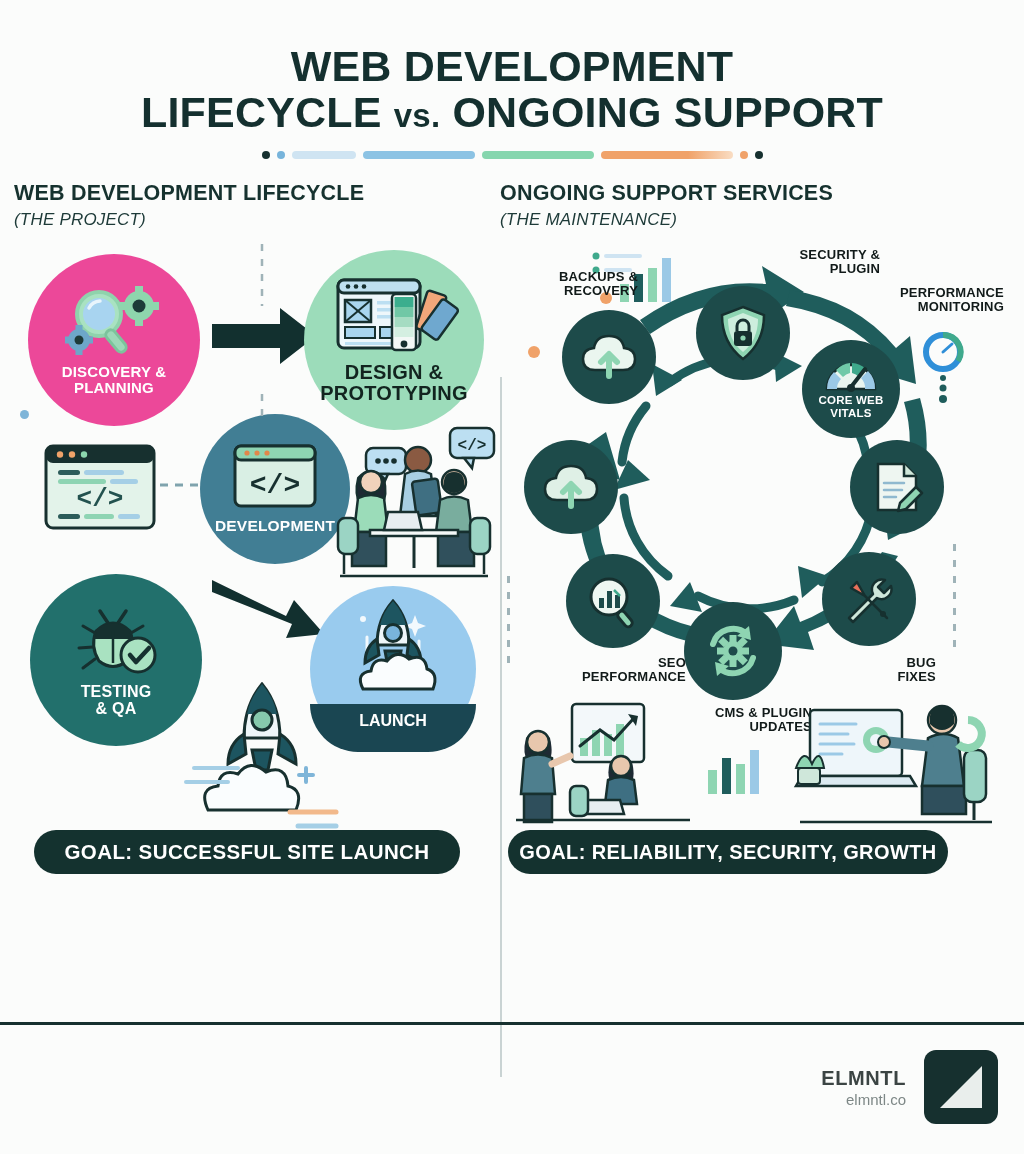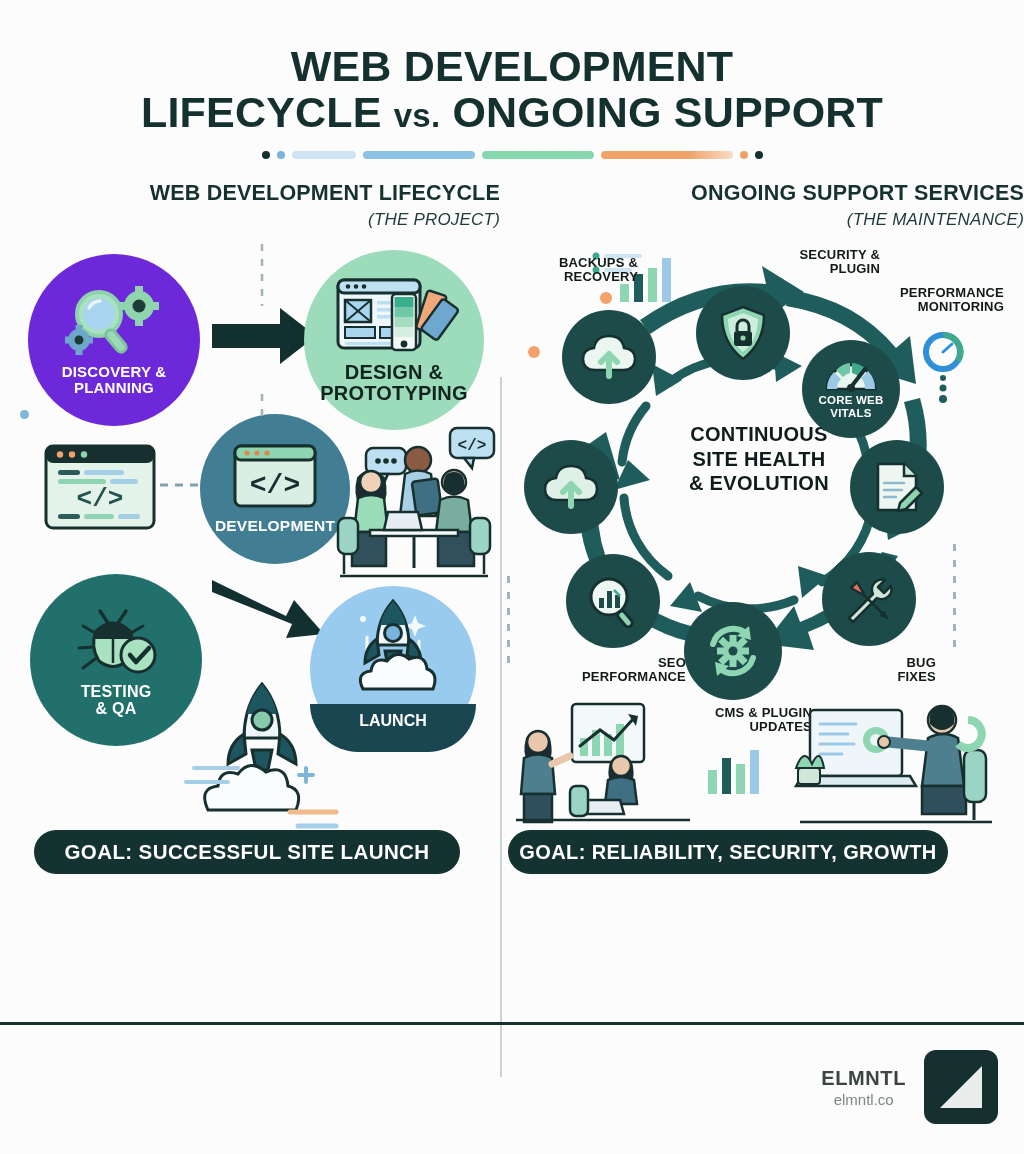--- a/index.html
+++ b/index.html
@@ -33,21 +33,21 @@
 
   
   .columns { display: flex; margin-top: 22px; position: relative; }
   .col { position: relative; }
   .col-left { width: 500px; padding-left: 14px; }
   .col-right { width: 524px; }
   .vdiv {
     position: absolute; left: 500px; top: 196px;
     width: 2px; height: 700px; background: #c9d3d3;
   }
-  .col-head { text-align: right; }
+  .col-head { text-align: left; }
   .col-head .h1 {
     font-size: 21.5px; font-weight: bold; letter-spacing: 0.2px; color: #16322f;
   }
   .col-head .h2 {
     font-size: 17px; color: #1d3a38; margin-top: 4px; letter-spacing: .2px; font-style: italic;
   }
 
   
   .node {
     position: absolute; border-radius: 50%;
@@ -88,21 +88,21 @@
 
   
   .footer-rule {
     position: absolute; left: 0; right: 0; top: 1022px;
     height: 3px; background: #16302f;
   }
   .footer {
     position: absolute; right: 26px; top: 1050px;
     display: flex; align-items: center; gap: 18px;
   }
-  .footer-text { text-align: center; }
+  .footer-text { text-align: right; }
   .footer-name {
     font-size: 20px; font-weight: bold; color: #3b4443; letter-spacing: .6px;
   }
   .footer-url { font-size: 15px; color: #7d8786; margin-top: 1px; }
   .footer-logo {
     width: 74px; height: 74px; border-radius: 12px;
     background: #16302f; position: relative; overflow: hidden;
   }
   .footer-logo .tri {
     position: absolute; left: 16px; top: 16px;
@@ -144,21 +144,21 @@
     <div class="stage-left">
 
       <svg style="position:absolute;left:246px;top:0px" width="4" height="62">
         <line x1="2" y1="0" x2="2" y2="62" stroke="#9fb3b8" stroke-width="2.5" stroke-dasharray="7 8"></line>
       </svg>
 
       <svg style="position:absolute;left:198px;top:58px" width="108" height="70">
         <path d="M0,22 L68,22 L68,6 L104,34 L68,62 L68,46 L0,46 Z" fill="#12302f"></path>
       </svg>
 
-      <div class="node" style="left:14px;top:10px;width:172px;height:172px;background:#6d28d9;">
+      <div class="node" style="left:14px;top:10px;width:172px;height:172px;background:#ec4899;">
         <span>
           <svg width="98" height="72" viewBox="0 0 98 72">
             <circle cx="34" cy="30" r="22" fill="#a9e2c1" stroke="#8fd3ac" stroke-width="4"></circle>
             <circle cx="34" cy="30" r="16" fill="#a8d4f0"></circle>
             <path d="M24 24 a13 13 0 0 1 11 -7" stroke="#e9f5fc" stroke-width="3.5" fill="none" stroke-linecap="round"></path>
             <rect x="46" y="44" width="10" height="26" rx="5" fill="#9dd9b8" stroke="#7cc49c" stroke-width="3" transform="rotate(-40 51 57)"></rect>
             <g fill="#8ed5ad">
               <circle cx="74" cy="22" r="15"></circle>
               <rect x="70" y="2" width="8" height="10"></rect>
                 <rect x="70" y="32" width="8" height="10"></rect>
@@ -412,43 +412,38 @@
         <g fill="#1f5d5c">
           <path d="M168 4 l28 14 l-26 16 z"></path>
           <path d="M276 110 l-4 34 l-26 -20 z"></path>
           <path d="M222 228 l-26 22 l-4 -32 z"></path>
           <path d="M96 264 l-32 -6 l20 -24 z"></path>
           <path d="M8 142 l14 -30 l22 20 z"></path>
           <path d="M50 48 l-4 -32 l30 16 z"></path>
         </g>
       </svg>
 
-      <div class="center-text" style="left:134px;top:178px;width:250px;">
-        <div>CONTINUOUS</div>
-        <div>SITE HEALTH</div>
-        <div>&amp; EVOLUTION</div>
-      </div>
 
       <span style="position:absolute;left:92px;top:2px">
         <svg width="100" height="62" viewBox="0 0 100 62">
           <g fill="#3fa98c">
               <circle cx="4" cy="10" r="3.5"></circle>
               <circle cx="4" cy="24" r="3.5"></circle>
             </g>
           <rect x="12" y="8" width="38" height="4" rx="2" fill="#cfe4f2"></rect>
           <rect x="12" y="22" width="28" height="4" rx="2" fill="#cfe4f2"></rect>
           <circle cx="14" cy="52" r="6" fill="#f0a269"></circle>
           <rect x="28" y="38" width="9" height="18" fill="#8ed5b2"></rect>
           <rect x="42" y="28" width="9" height="28" fill="#1f5d5c"></rect>
           <rect x="56" y="22" width="9" height="34" fill="#8ed5b2"></rect>
           <rect x="70" y="12" width="9" height="44" fill="#9bc9e6"></rect>
         </svg>
       </span>
 
-      <div class="flbl" style="left:-2px;top:12px;width:140px">
+      <div class="flbl" style="left:-2px;top:26px;width:140px">
         <div>BACKUPS &amp;</div>
         <div>RECOVERY</div>
       </div>
 
       <div class="node" style="left:62px;top:66px;width:94px;height:94px;background:#1d4b4a;">
         <span>
           <svg width="56" height="46" viewBox="0 0 56 46">
             <path d="M14 36 q-12 0 -12 -11 q0 -10 11 -11 q2 -12 15 -12 q13 0 15 12 q11 1 11 11 q0 11 -12 11 z" fill="#eaf6ef" stroke="#16302f" stroke-width="2.5"></path>
             <path d="M28 42 l0 -20 M20 28 l8 -8 l8 8" stroke="#8ed5b2" stroke-width="6" fill="none" stroke-linecap="round" stroke-linejoin="round"></path>
           </svg>

